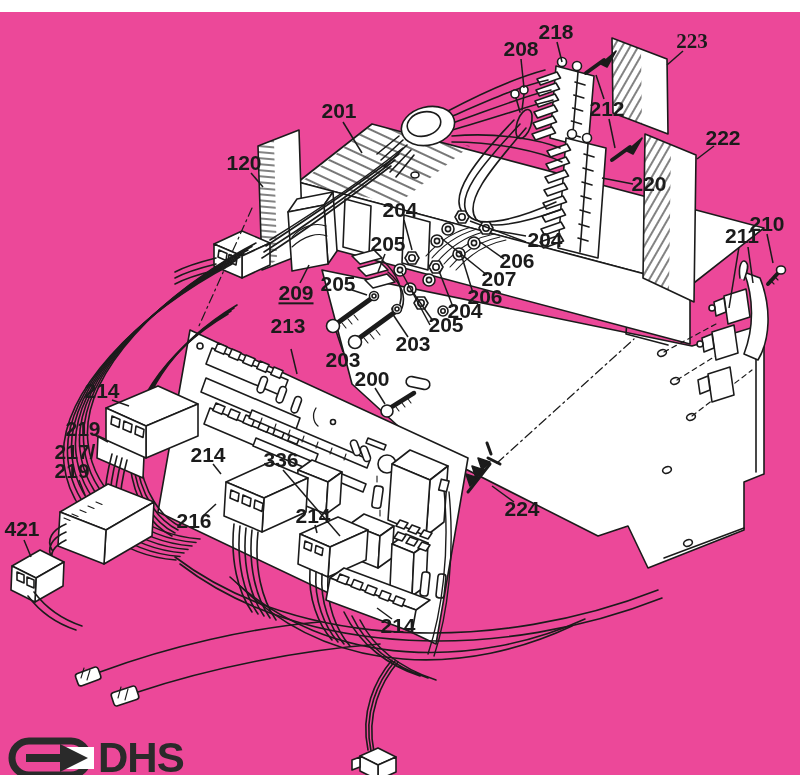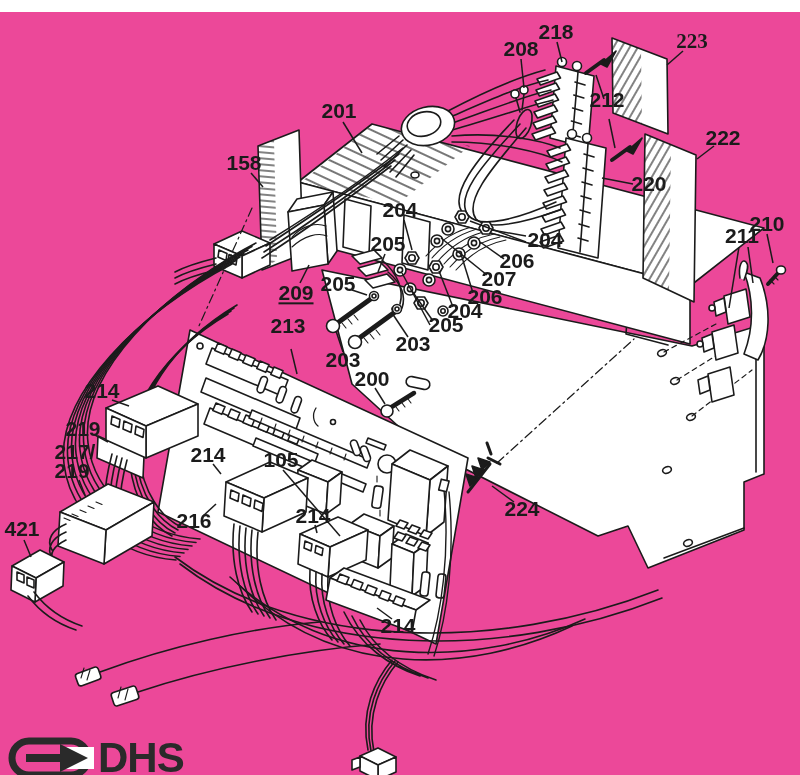--- a/index.html
+++ b/index.html
@@ -420,34 +420,34 @@
 <div id="label-layer">
       <div class="callout" style="left: 556px; top: 20px;">
         <div>218</div>
       </div>
       <div class="callout" style="left: 521px; top: 37px;">
         <div>208</div>
       </div>
       <div class="callout" style="left: 692px; top: 30px; font-family: Liberation Serif, serif;">
         <div>223</div>
       </div>
-      <div class="callout" style="left: 607px; top: 88px;">
+      <div class="callout" style="left: 607px; top: 97px;">
         <div>212</div>
       </div>
       <div class="callout" style="left: 723px; top: 126px;">
         <div>222</div>
       </div>
       <div class="callout" style="left: 649px; top: 172px;">
         <div>220</div>
       </div>
       <div class="callout" style="left: 339px; top: 99px;">
         <div>201</div>
       </div>
       <div class="callout" style="left: 244px; top: 151px;">
-        <div>158</div>
+        <div>120</div>
       </div>
       <div class="callout" style="left: 767px; top: 212px;">
         <div>210</div>
       </div>
       <div class="callout" style="left: 742px; top: 224px; text-align: right;">
         <div>211</div>
       </div>
       <div class="callout" style="left: 400px; top: 198px;">
         <div>204</div>
       </div>
@@ -500,21 +500,21 @@
         <div>217/</div>
         <div>219</div>
       </div>
       <div class="callout" style="left: 22px; top: 517px;">
         <div>421</div>
       </div>
       <div class="callout" style="left: 194px; top: 509px;">
         <div>216</div>
       </div>
       <div class="callout" style="left: 281px; top: 448px;">
-        <div>105</div>
+        <div>336</div>
       </div>
       <div class="callout" style="left: 208px; top: 443px;">
         <div>214</div>
       </div>
       <div class="callout" style="left: 313px; top: 504px;">
         <div>214</div>
       </div>
       <div class="callout" style="left: 398px; top: 614px;">
         <div>214</div>
       </div>

